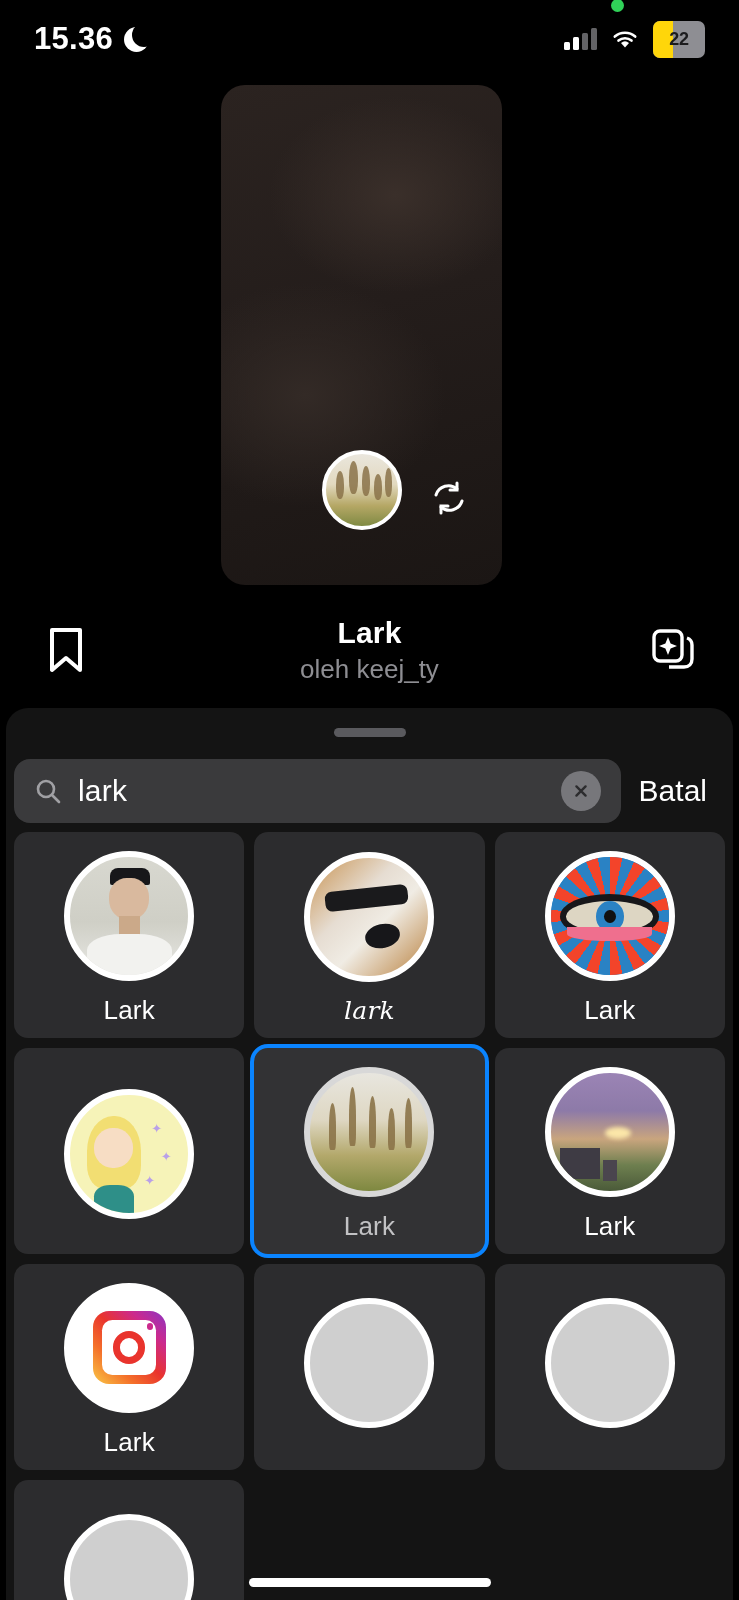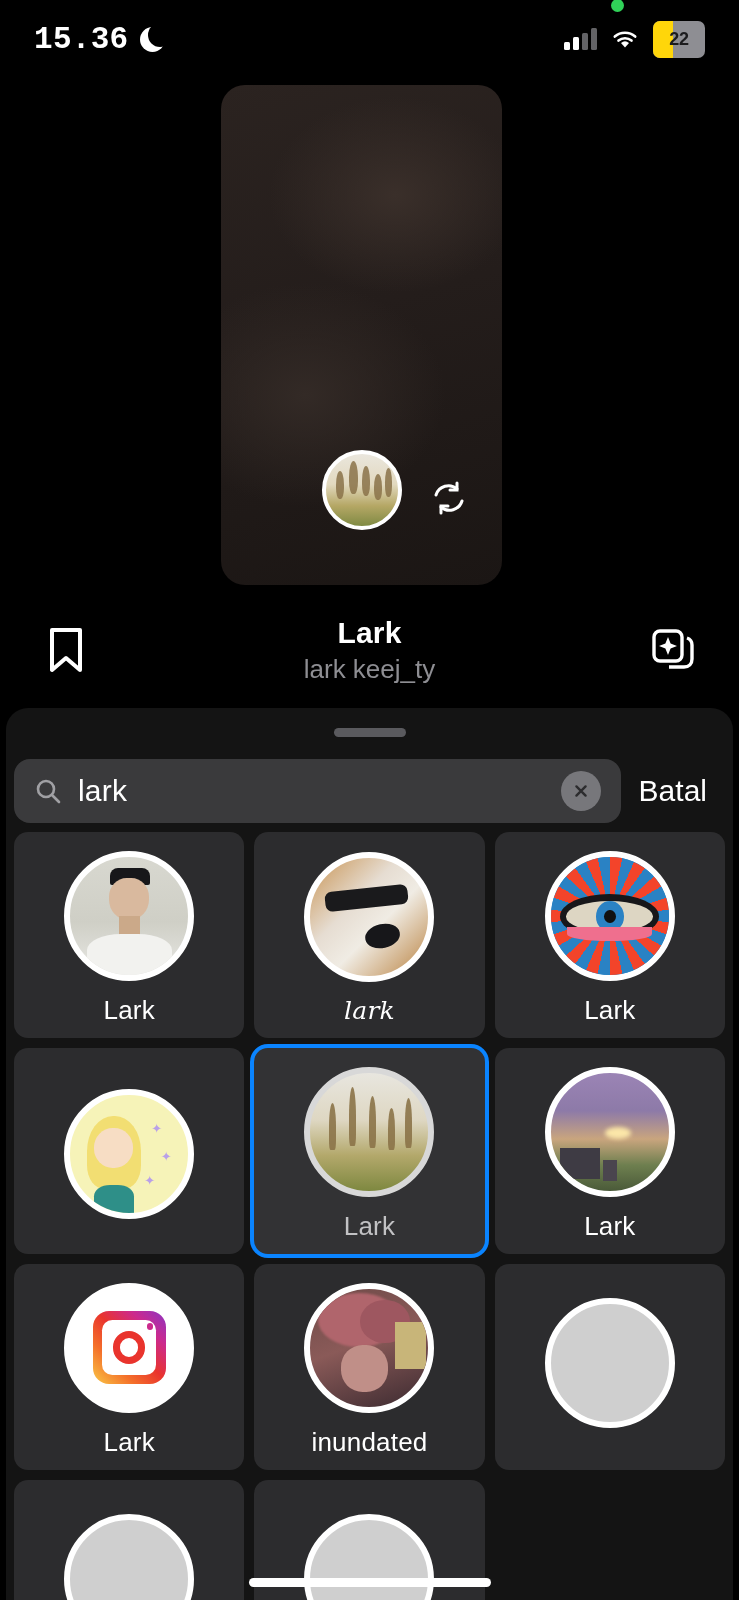--- a/index.html
+++ b/index.html
@@ -11,21 +11,21 @@
   }
   .screen { position:relative; width:739px; height:1600px; background:#000; }
 
   
   .statusbar {
     position:absolute; top:0; left:0; width:739px; height:78px;
     display:flex; align-items:center; justify-content:space-between;
     padding:0 34px; color:#fff;
   }
   .sb-left { display:flex; align-items:center; gap:11px; }
-  .sb-time { font-size:31px; font-weight:600; letter-spacing:.3px;font-family:Liberation Mono, monospace; }
+  .sb-time { font-size:31px; font-weight:600; letter-spacing:.3px; }
   .sb-moon { width:25px; height:25px; position:relative; }
   .sb-moon:before {
     content:""; position:absolute; inset:0;
     border-radius:50%; background:#fff;
   }
   .sb-moon:after {
     content:""; position:absolute; left:8px; top:-4px;
     width:24px; height:24px; border-radius:50%; background:#000;
   }
   .sb-right { display:flex; align-items:center; gap:13px; position:relative; }
@@ -255,21 +255,21 @@
   </div>
 
   <div class="effectbar">
     <span class="icon-btn">
       <svg viewBox="0 0 40 48" width="40" height="48" fill="none" stroke="#fff" stroke-width="4" stroke-linejoin="round">
         <path d="M6 4h28v40L20 32 6 44z"></path>
       </svg>
     </span>
     <div class="eff-center">
       <div class="eff-title">Lark</div>
-      <div class="eff-author">lark keej_ty</div>
+      <div class="eff-author">oleh keej_ty</div>
     </div>
     <span class="icon-btn">
       <svg viewBox="0 0 48 48" width="48" height="48" fill="none" stroke="#fff" stroke-width="3.4" stroke-linejoin="round">
         <rect x="5" y="5" width="28" height="30" rx="6"></rect>
         <path d="M38 12c3 1 5 3 5 7v14c0 5-3 8-8 8H20"></path>
         <path d="M19 11l2.6 6.4L28 20l-6.4 2.6L19 29l-2.6-6.4L10 20l6.4-2.6z" fill="#fff" stroke="none"></path>
       </svg>
     </span>
   </div>
 
@@ -353,29 +353,20 @@
         <div class="cell">
           <div class="avatar av-ig">
             <span class="sq">
               <span class="ring"></span>
               <span class="dot"></span>
             </span>
           </div>
           <div class="cell-label">Lark</div>
         </div>
         <div class="cell">
-          <div class="avatar av-inun">
-            <span class="curl"></span>
-            <span class="curl2"></span>
-            <span class="bk"></span>
-            <span class="fc"></span>
-          </div>
-          <div class="cell-label">inundated</div>
-        </div>
-        <div class="cell">
           <div class="avatar av-blank"></div>
           <div class="cell-label"></div>
         </div>
         <div class="cell">
           <div class="avatar av-blank"></div>
           <div class="cell-label"></div>
         </div>
         <div class="cell">
           <div class="avatar av-blank"></div>
           <div class="cell-label"></div>

